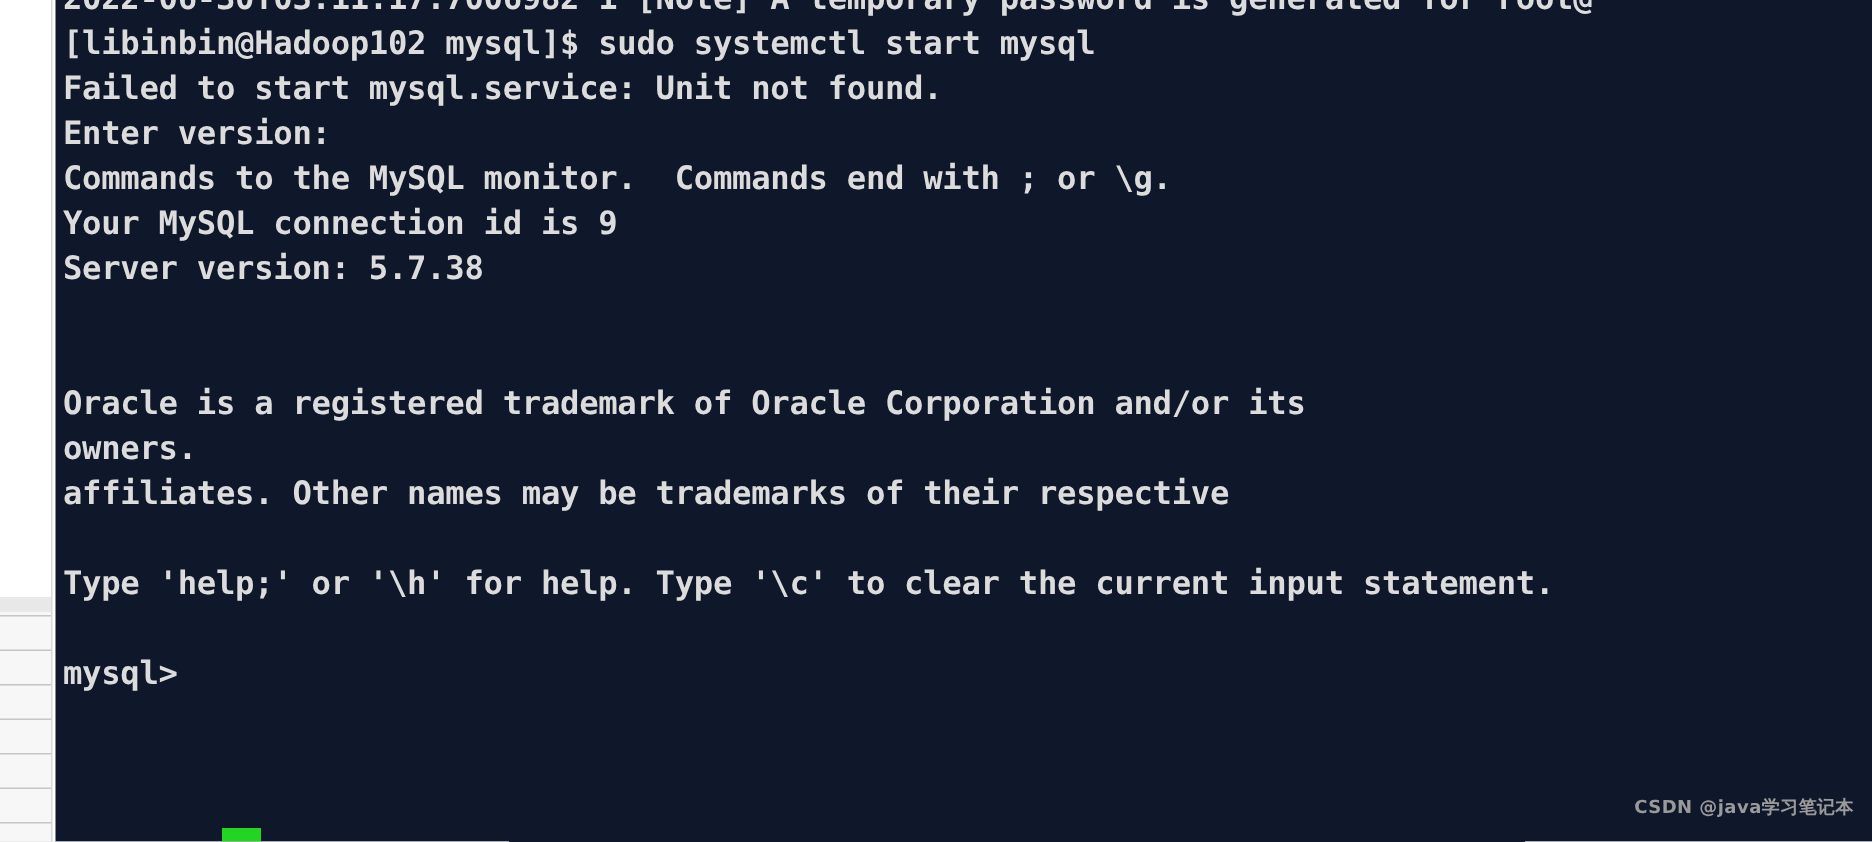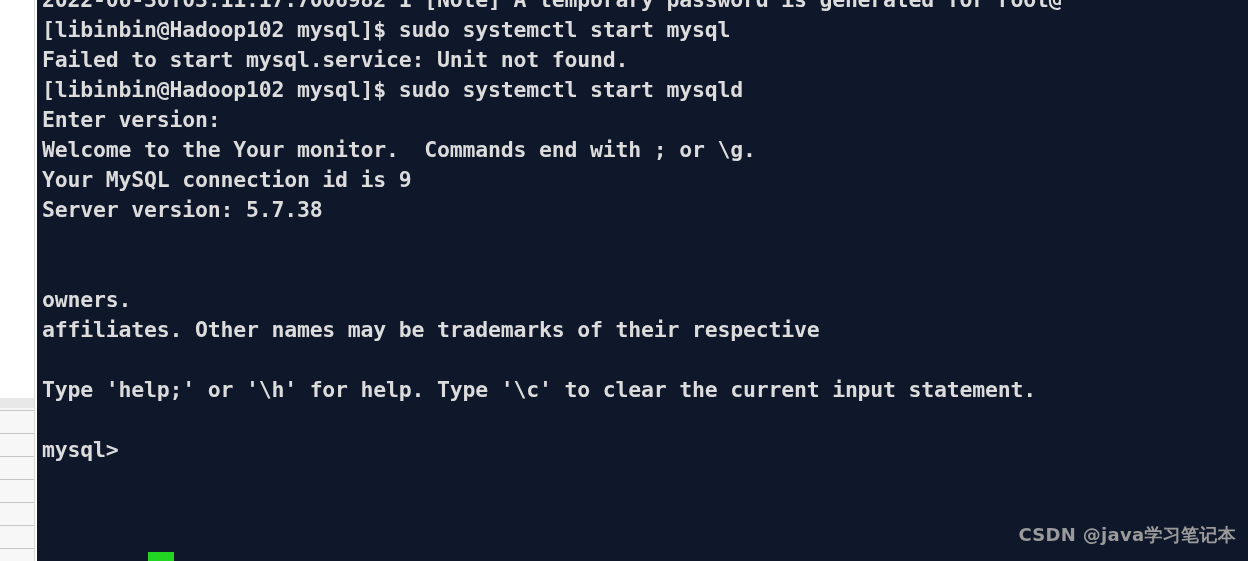--- a/index.html
+++ b/index.html
@@ -105,21 +105,21 @@
     height: 14px;
     background: #23d523;
   }
 
   
   #watermark {
     position: absolute;
     right: 12px;
     bottom: 14px;
     font-family: "DejaVu Sans", "Liberation Sans", sans-serif;
-    font-size: 18px;
+    font-size: 12px;
     color: #9a9a9a;
     white-space: pre;
     letter-spacing: 0.3px;
   }
 </style>
 </head>
 <body>
 
 <div id="screen">
 
@@ -135,27 +135,27 @@
         <div class="doc-row-line" style="top: 150px; background: rgb(198, 198, 198);"></div>
       </div>
     <div id="doc-edge"></div>
   </div>
 
   <div id="terminal">
     <div id="terminal-lines">
         <div class="term-line">2022-06-30T03:11:17.7006982 1 [Note] A temporary password is generated for root@</div>
         <div class="term-line">[libinbin@Hadoop102 mysql]$ sudo systemctl start mysql</div>
         <div class="term-line">Failed to start mysql.service: Unit not found.</div>
-        <div class="term-line">[libinbin@Hadoop102 mysql]$ sudo systemctl start mysqld</div>
         <div class="term-line">Enter version:</div>
-        <div class="term-line">Welcome to the Your monitor.  Commands end with ; or \g.</div>
+        <div class="term-line">Commands to the MySQL monitor.  Commands end with ; or \g.</div>
         <div class="term-line">Your MySQL connection id is 9</div>
         <div class="term-line">Server version: 5.7.38</div>
         <div class="term-line blank"></div>
         <div class="term-line blank"></div>
+        <div class="term-line">Oracle is a registered trademark of Oracle Corporation and/or its</div>
         <div class="term-line">owners.</div>
         <div class="term-line">affiliates. Other names may be trademarks of their respective</div>
         <div class="term-line blank"></div>
         <div class="term-line">Type 'help;' or '\h' for help. Type '\c' to clear the current input statement.</div>
         <div class="term-line blank"></div>
         <div class="term-line">mysql&gt;</div>
       </div>
     <div id="cursor-block"></div>
     <div id="watermark">CSDN @java学习笔记本</div>
   </div>

